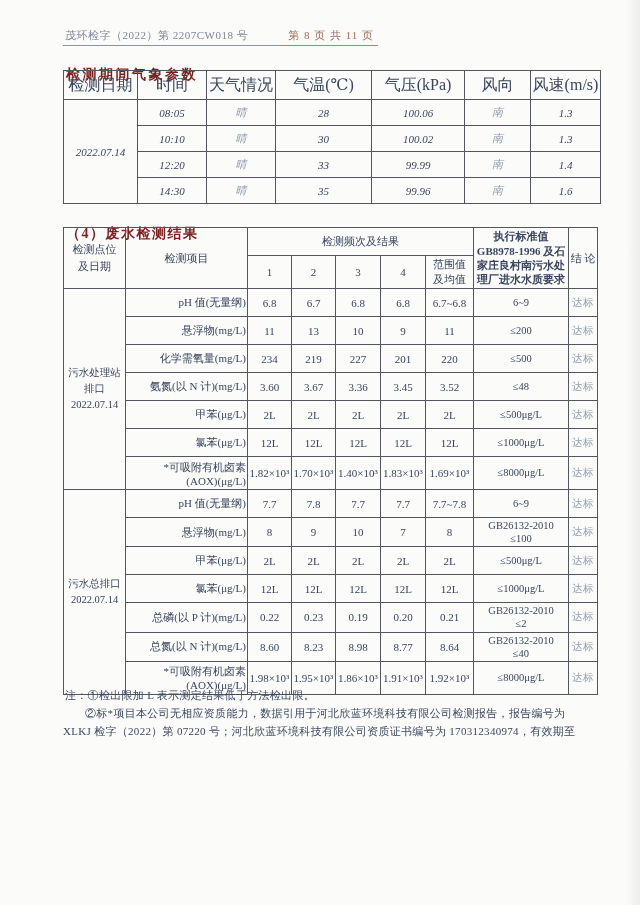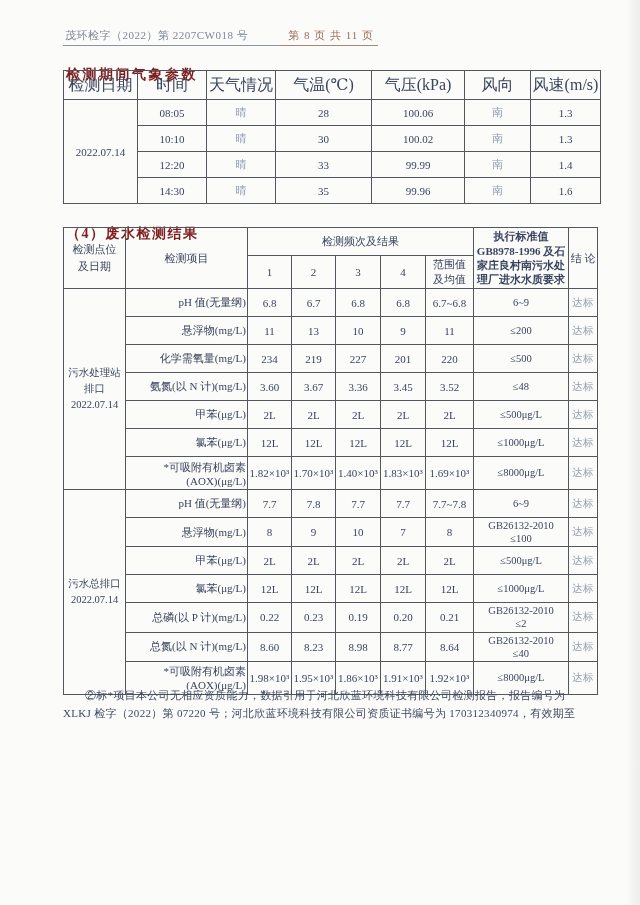--- a/index.html
+++ b/index.html
@@ -46,21 +46,21 @@
     overflow: hidden;
     padding: 1px;
   }
   .pre { white-space: pre-line; }
   .faded { color: #8e9bb0; }
 
   #weather-table {
     position: absolute; top: 70px; left: 63px; width: 537px;
   }
   #weather-table th { height: 29px; font-size: 16px; }
-  #weather-table td { height: 26px; }
+  #weather-table td { height: 26px; font-style: italic; }
 
   #waste-table {
     position: absolute; top: 227px; left: 63px; width: 534px;
   }
   #waste-table th { font-size: 11px; }
   #waste-table td { height: 28px; }
   #waste-table td.tall { height: 33px; }
   .point-cell { font-size: 10.5px; line-height: 1.55; text-align: center; }
   .item-cell { font-size: 11px; text-align: right; }
   .std-cell { font-size: 10.5px; line-height: 1.25; margin-top: 40px; }
@@ -328,15 +328,16 @@
     <td class="tall">1.86×10³</td>
     <td class="tall">1.91×10³</td>
     <td class="tall">1.92×10³</td>
     <td class="tall pre std-cell">≤8000μg/L</td>
     <td class="tall concl-cell">达标</td>
   </tr>
 </tbody>
   </table>
 
 <div class="notes">
+  <div class="indent1">注：①检出限加 L 表示测定结果低于方法检出限。</div>
   <div class="indent2">②标*项目本公司无相应资质能力，数据引用于河北欣蓝环境科技有限公司检测报告，报告编号为</div>
   <div>XLKJ 检字（2022）第 07220 号；河北欣蓝环境科技有限公司资质证书编号为 170312340974，有效期至</div>
 </div>
 
 </body></html>

